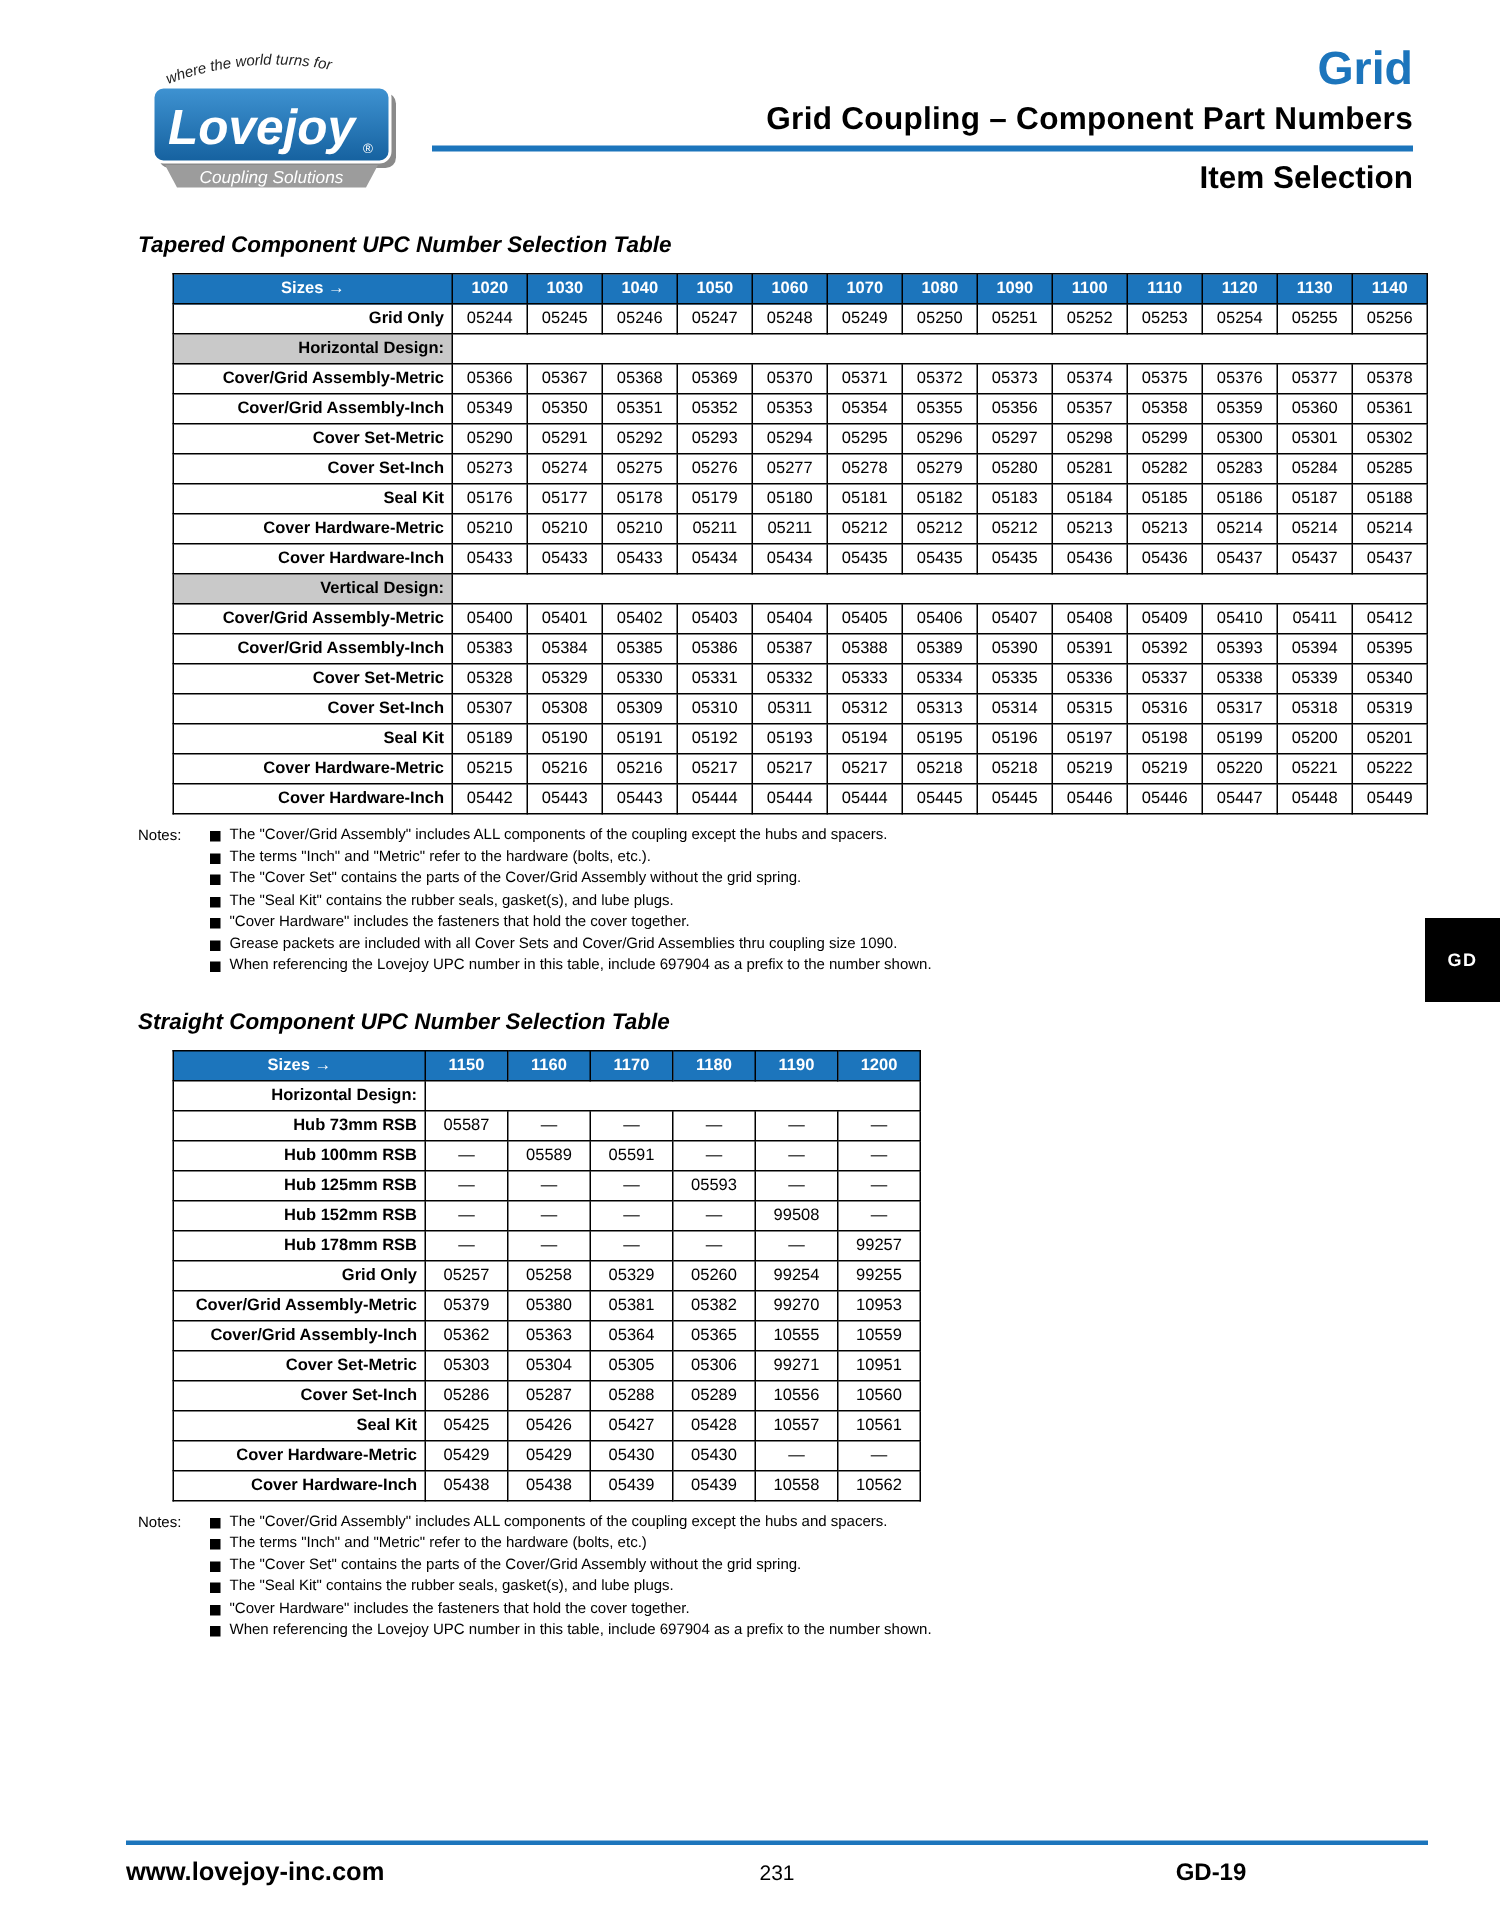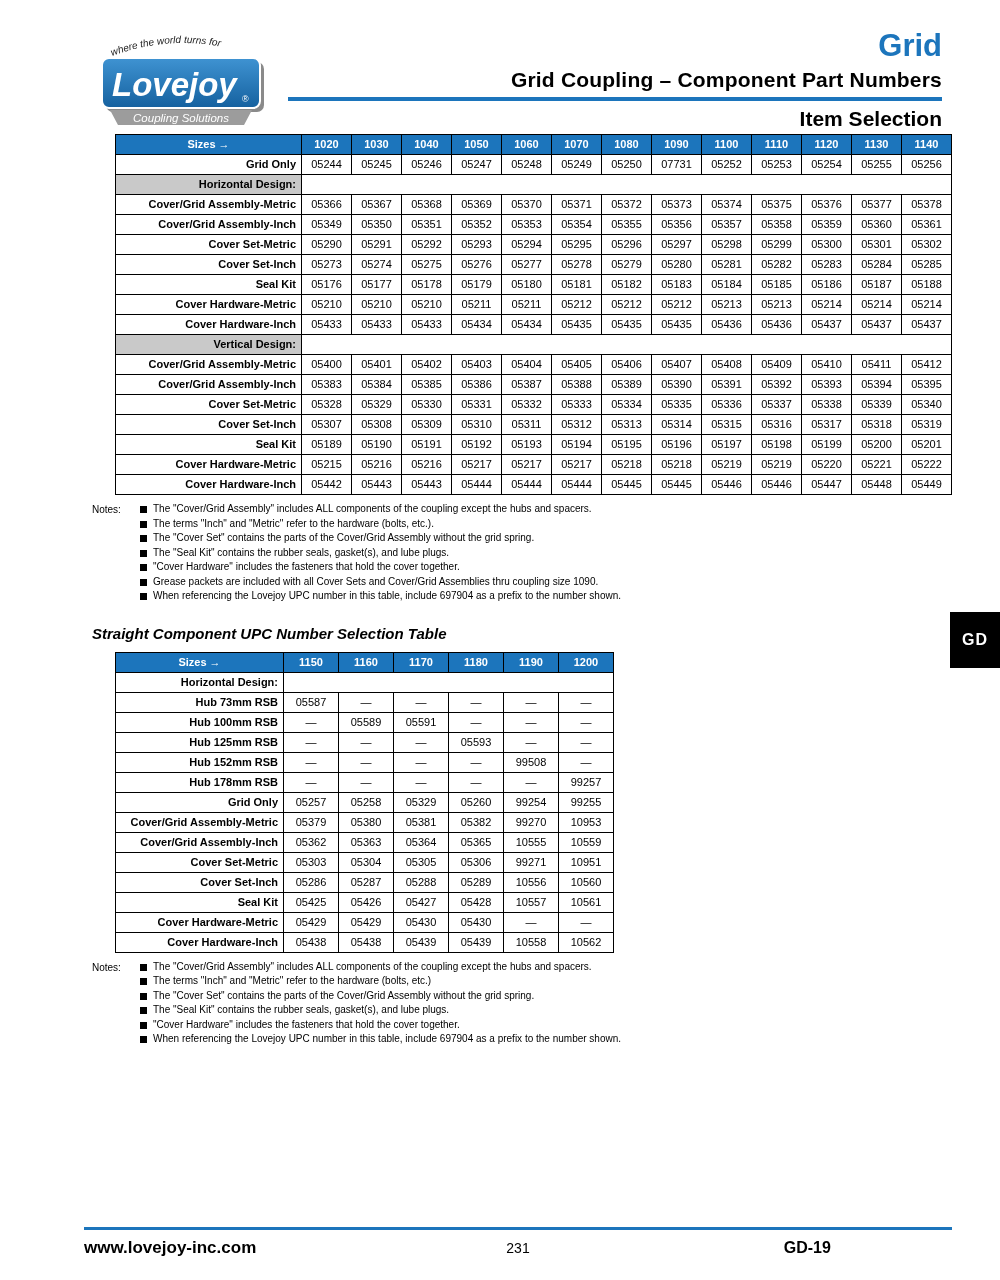--- a/index.html
+++ b/index.html
@@ -43,21 +43,21 @@
   .notes-row{display:flex;margin:8px 0 0 92px;font-size:10px;}
   .notes-label{flex:0 0 48px;padding-top:1px;}
   .notes-list{flex:1;}
   .note-line{display:flex;align-items:flex-start;margin-bottom:3px;}
   .bullet{flex:0 0 auto;width:7px;height:7px;background:#000;margin:3px 6px 0 0;}
   .note-text{line-height:1.15;}
 
   
   .gd-tab{position:absolute;right:0;top:612px;width:50px;height:56px;background:var(--tab-black);
     color:#fff;display:flex;align-items:center;justify-content:center;font-weight:bold;
-    font-size:16px;letter-spacing:1px;}
+    font-size:12px;letter-spacing:1px;}
 
   
   .footer{position:absolute;left:84px;right:48px;bottom:22px;border-top:3px solid var(--blue);
     padding-top:8px;display:flex;align-items:baseline;}
   .footer-left{flex:1;text-align:left;font-weight:bold;font-size:17px;}
   .footer-center{flex:1;text-align:center;font-size:14px;}
   .footer-right{flex:1;text-align:center;font-weight:bold;font-size:16px;}
 </style>
 </head>
 <body>
@@ -86,20 +86,21 @@
       </svg>
     </div>
     <div class="header-right">
       <div class="grid-title">Grid</div>
       <div class="header-sub">Grid Coupling – Component Part Numbers</div>
       <div class="header-rule"></div>
       <div class="item-selection">Item Selection</div>
     </div>
   </div>
 
+  <div class="section-title">Tapered Component UPC Number Selection Table</div>
   <table class="upc" id="tapered-table">
       <thead>
         <tr>
           <th class="hdr label-col">Sizes →</th>
           <th class="hdr">1020</th>
           <th class="hdr">1030</th>
           <th class="hdr">1040</th>
           <th class="hdr">1050</th>
           <th class="hdr">1060</th>
           <th class="hdr">1070</th>
@@ -115,21 +116,21 @@
       <tbody>
         <tr>
           <td class="label">Grid Only</td>
           <td class="val">05244</td>
           <td class="val">05245</td>
           <td class="val">05246</td>
           <td class="val">05247</td>
           <td class="val">05248</td>
           <td class="val">05249</td>
           <td class="val">05250</td>
-          <td class="val">07731</td>
+          <td class="val">05251</td>
           <td class="val">05252</td>
           <td class="val">05253</td>
           <td class="val">05254</td>
           <td class="val">05255</td>
           <td class="val">05256</td>
         </tr>
         <tr>
           <td class="label section shaded">Horizontal Design:</td>
           <td class="section-fill" colspan="13"></td>
         </tr>

